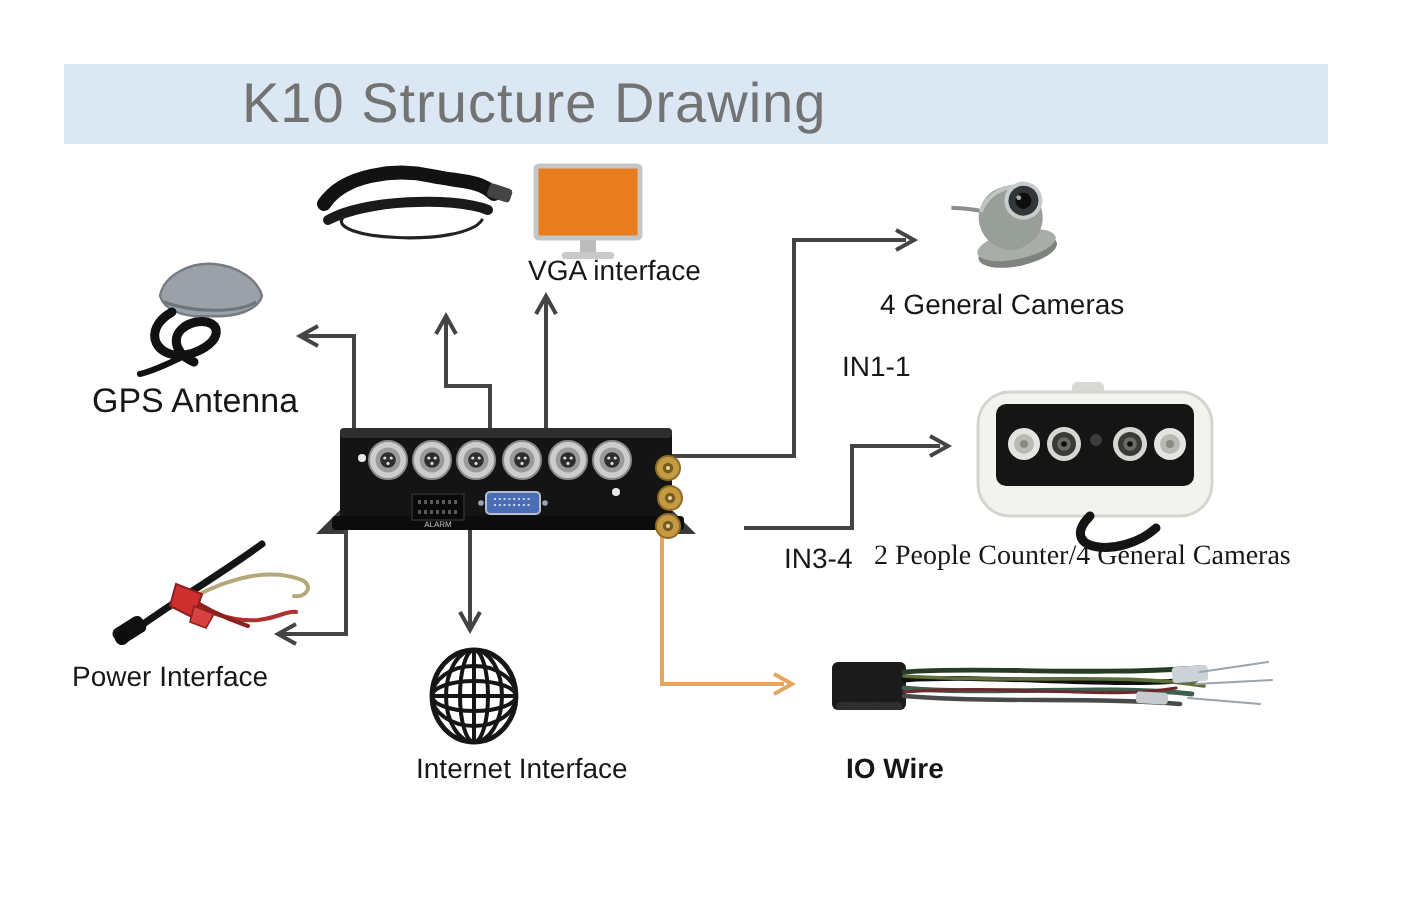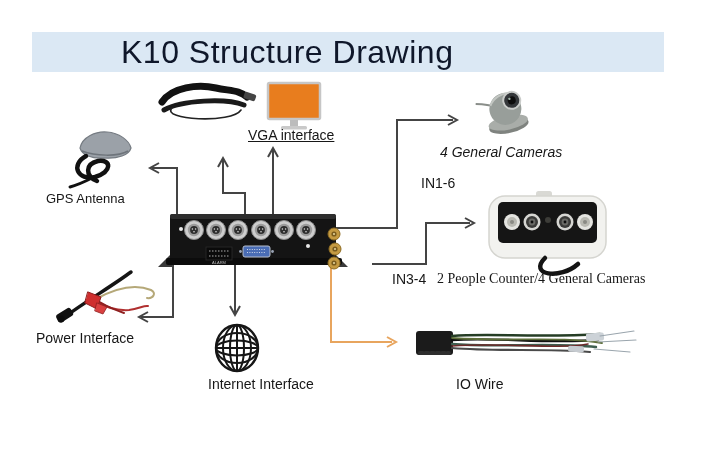--- a/index.html
+++ b/index.html
@@ -1,22 +1,22 @@
 <!DOCTYPE html>
 <html><head>
 <meta charset="utf-8">
 <style>
   html,body{margin:0;padding:0;background:#ffffff;}
   .stage{position:relative;width:708px;height:457px;background:#ffffff;overflow:hidden;
          font-family:"Liberation Sans",sans-serif;}
   .banner{position:absolute;left:32px;top:32px;width:632px;height:40px;background:#dbe8f4;}
   .banner .title{position:absolute;left:89px;top:0;height:40px;line-height:40px;
-                 font-size:32px;color:#0f172a;letter-spacing:0.5px;white-space:nowrap;}
+                 font-size:28px;color:#737373;letter-spacing:0.5px;white-space:nowrap;}
   .lbl{position:absolute;font-size:14px;color:#171717;white-space:nowrap;}
-  .lbl.big{font-size:13px;}
+  .lbl.big{font-size:17px;}
   svg{position:absolute;left:0;top:0;}
 </style>
 </head>
 <body>
 
 <div class="stage">
 
   <div class="banner">
     <span class="title">K10 Structure Drawing</span>
   </div>
@@ -175,21 +175,21 @@
       <circle cx="61" cy="319" r="3.5" fill="#0c0c0c" stroke="none"></circle>
       <path d="M96,299 C116,288 136,284 151,290 C157,293 153,299 147,298" stroke="#b5a878" stroke-width="2"></path>
       <path d="M92,300 C103,306 116,311 129,310 C139,309 144,305 148,306" stroke="#b03030" stroke-width="2"></path>
       <path d="M90,296 C100,303 112,309 124,313" stroke="#8f2020" stroke-width="2"></path>
       <polygon points="88,292 101,297 97,309 85,303" fill="#cf2f2f" stroke="#8f1f1f" stroke-width="1"></polygon>
       <polygon points="97,303 107,307 103,314 95,311" fill="#d94040" stroke="#8f1f1f" stroke-width="0.8"></polygon>
     </g>
   </svg>
 
   <div class="lbl big" style="left:46px;top:191px;">GPS Antenna</div>
-  <div class="lbl" style="left:248px;top:127px;text-decoration:underline;">VGA interface</div>
-  <div class="lbl" style="left:440px;top:144px;font-style:italic;">4 General Cameras</div>
-  <div class="lbl" style="left:421px;top:175px;">IN1-6</div>
+  <div class="lbl" style="left:264px;top:127px;">VGA interface</div>
+  <div class="lbl" style="left:440px;top:144px;">4 General Cameras</div>
+  <div class="lbl" style="left:421px;top:175px;">IN1-1</div>
   <div class="lbl" style="left:392px;top:271px;">IN3-4</div>
   <div class="lbl" style="left:437px;top:271px;font-family:Liberation Serif, serif;">2 People Counter/4 General Cameras</div>
   <div class="lbl" style="left:208px;top:376px;">Internet Interface</div>
   <div class="lbl" style="left:36px;top:330px;">Power Interface</div>
-  <div class="lbl" style="left:456px;top:376px;">IO Wire</div>
+  <div class="lbl" style="left:423px;top:376px;font-weight:bold;">IO Wire</div>
 </div>
 
 </body></html>

